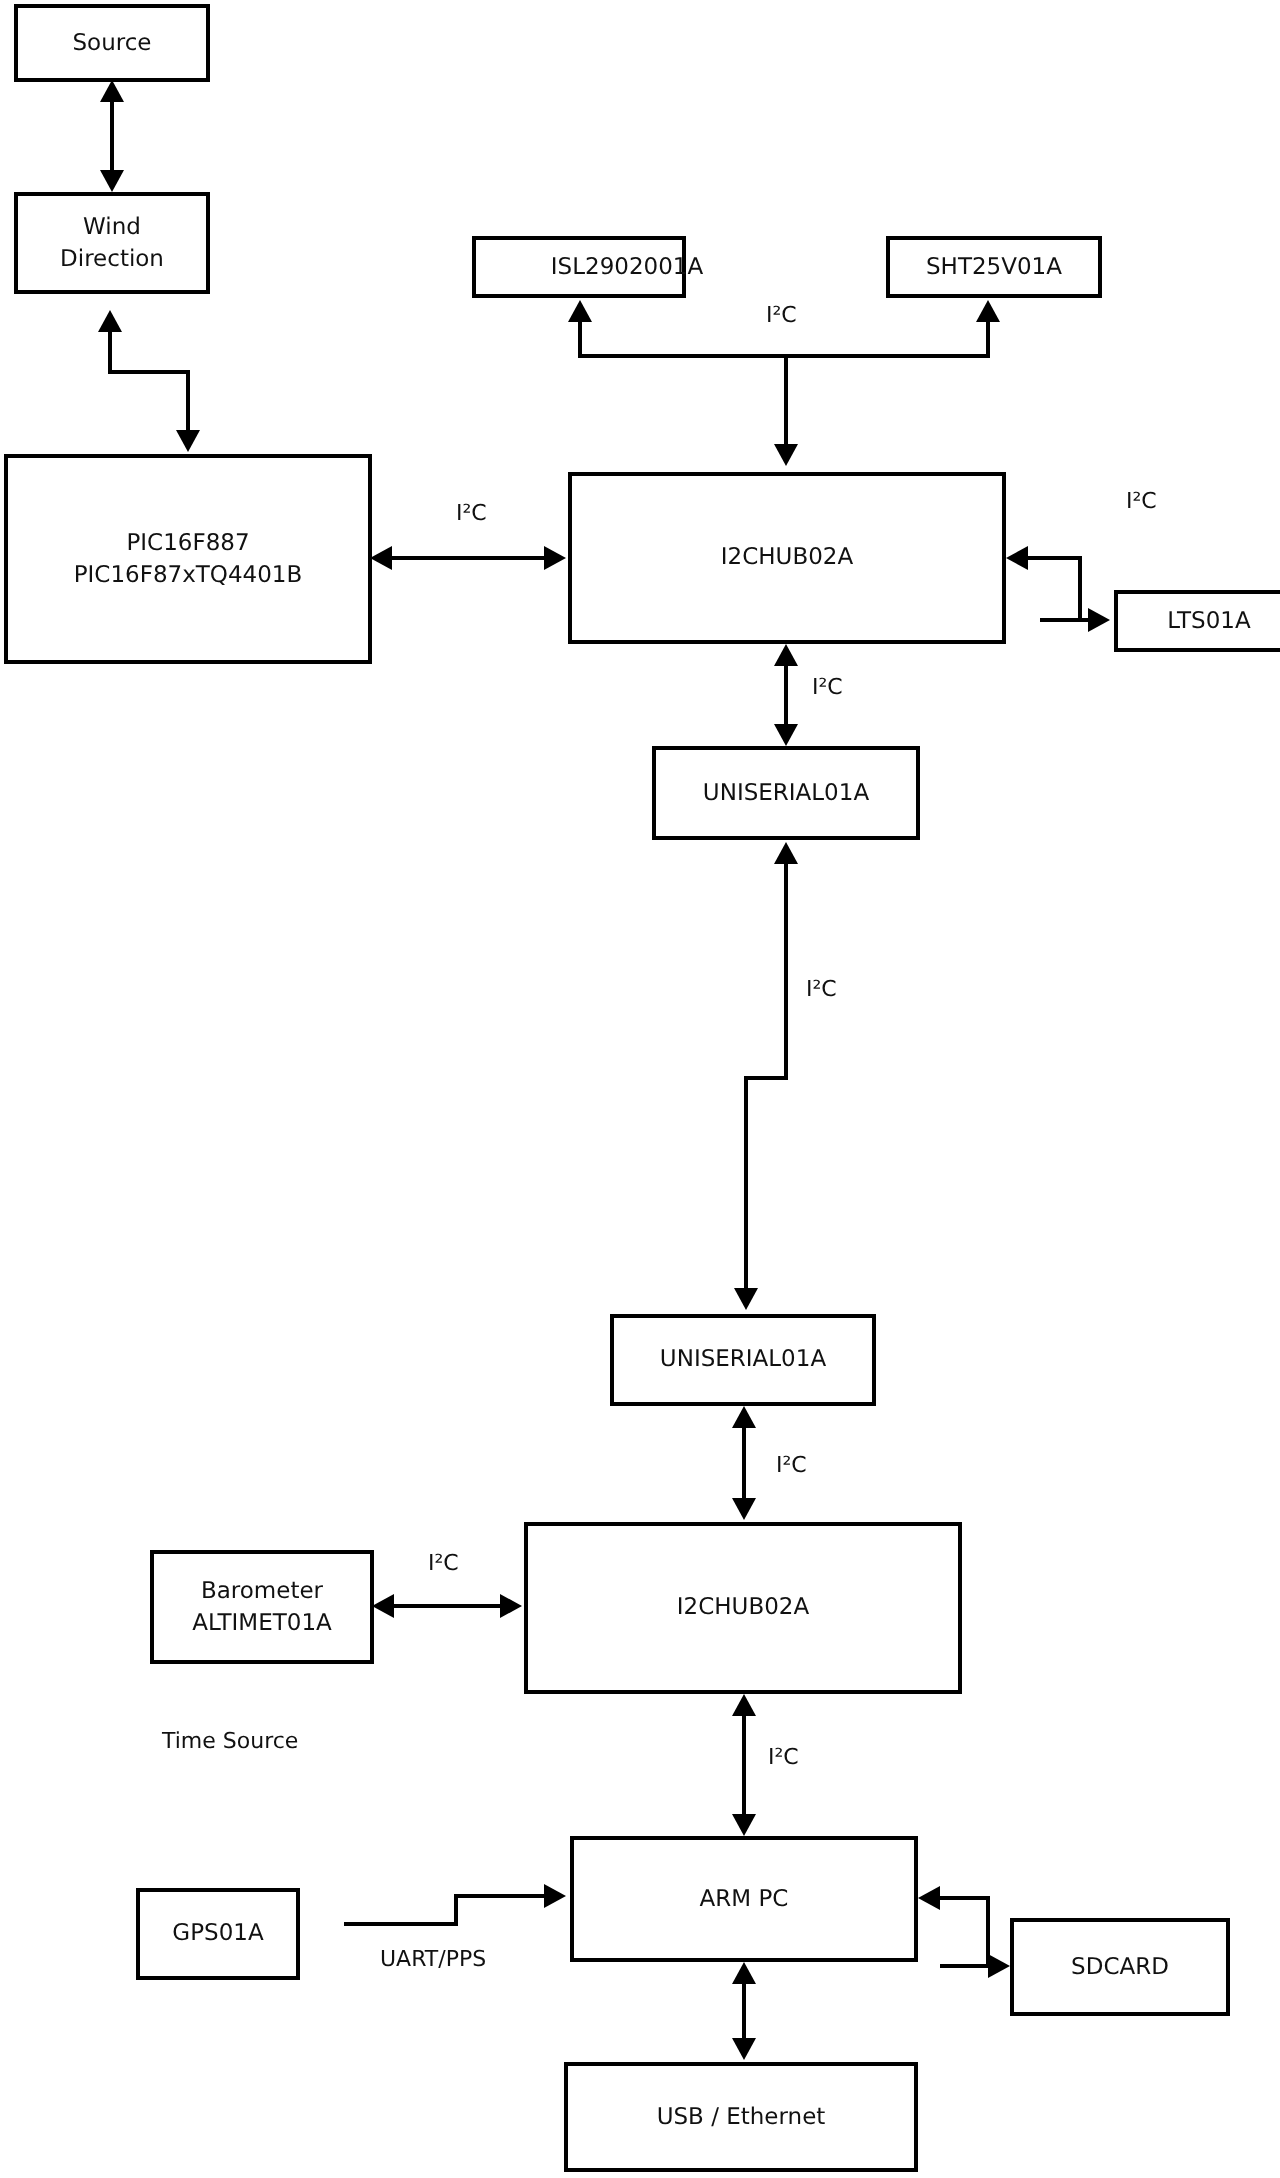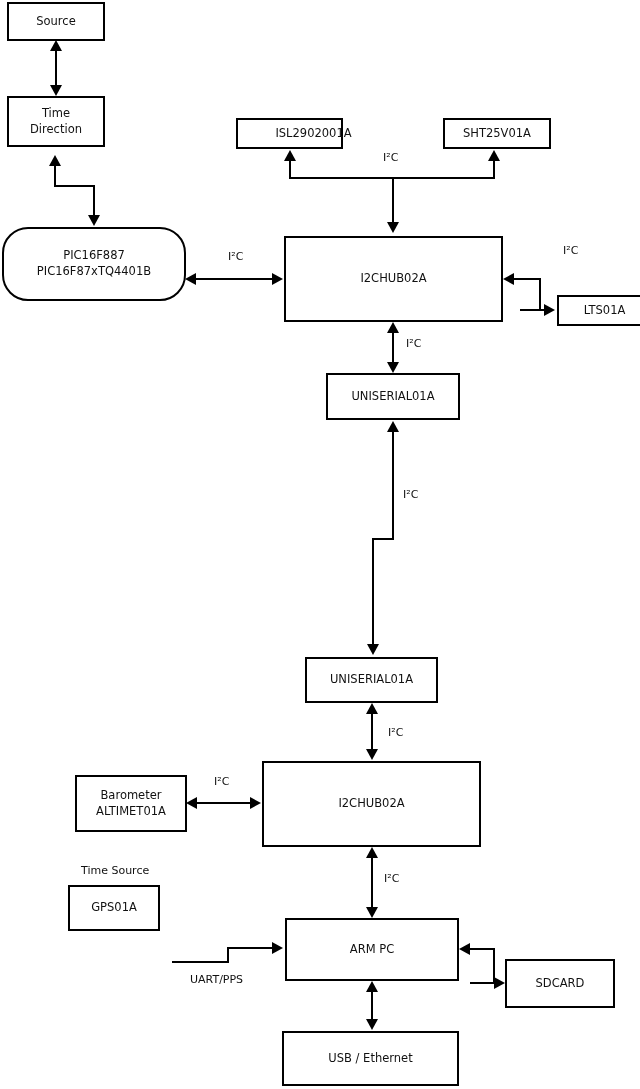--- a/index.html
+++ b/index.html
@@ -18,34 +18,34 @@
   .ah.down{border-left:6px solid transparent;border-right:6px solid transparent;border-top:11px solid #000;}
   .ah.left{border-top:6px solid transparent;border-bottom:6px solid transparent;border-right:11px solid #000;}
   .ah.right{border-top:6px solid transparent;border-bottom:6px solid transparent;border-left:11px solid #000;}
 </style>
 </head>
 <body>
 
 <div id="stage">
 
   <div class="box" style="left: 7px; top: 2px; width: 98px; height: 39px;">Source</div>
-  <div class="box" style="left: 7px; top: 96px; width: 98px; height: 51px;">Time
+  <div class="box" style="left: 7px; top: 96px; width: 98px; height: 51px;">Wind
 Direction</div>
-  <div class="box" style="left: 2px; top: 227px; width: 184px; height: 74px; border-radius: 26px;">PIC16F887
+  <div class="box" style="left: 2px; top: 227px; width: 184px; height: 105px;">PIC16F887
 PIC16F87xTQ4401B</div>
   <div class="box" style="left: 236px; top: 118px; width: 107px; height: 31px; padding-left: 48px;">ISL2902001A</div>
   <div class="box" style="left: 443px; top: 118px; width: 108px; height: 31px;">SHT25V01A</div>
   <div class="box" style="left: 284px; top: 236px; width: 219px; height: 86px;">I2CHUB02A</div>
   <div class="box" style="left: 557px; top: 295px; width: 95px; height: 31px;">LTS01A</div>
   <div class="box" style="left: 326px; top: 373px; width: 134px; height: 47px;">UNISERIAL01A</div>
   <div class="box" style="left: 305px; top: 657px; width: 133px; height: 46px;">UNISERIAL01A</div>
   <div class="box" style="left: 75px; top: 775px; width: 112px; height: 57px;">Barometer
 ALTIMET01A</div>
   <div class="box" style="left: 262px; top: 761px; width: 219px; height: 86px;">I2CHUB02A</div>
-  <div class="box" style="left: 68px; top: 885px; width: 92px; height: 46px;">GPS01A</div>
+  <div class="box" style="left: 68px; top: 944px; width: 82px; height: 46px;">GPS01A</div>
   <div class="box" style="left: 505px; top: 959px; width: 110px; height: 49px;">SDCARD</div>
   <div class="box" style="left: 285px; top: 918px; width: 174px; height: 63px;">ARM PC</div>
   <div class="box" style="left: 282px; top: 1031px; width: 177px; height: 55px; text-align: right;">USB / Ethernet</div>
 
   <div class="lbl" style="left: 383px; top: 151px;">I²C</div>
   <div class="lbl" style="left: 228px; top: 250px;">I²C</div>
   <div class="lbl" style="left: 563px; top: 244px;">I²C</div>
   <div class="lbl" style="left: 406px; top: 337px;">I²C</div>
   <div class="lbl" style="left: 403px; top: 488px;">I²C</div>
   <div class="lbl" style="left: 388px; top: 726px;">I²C</div>

